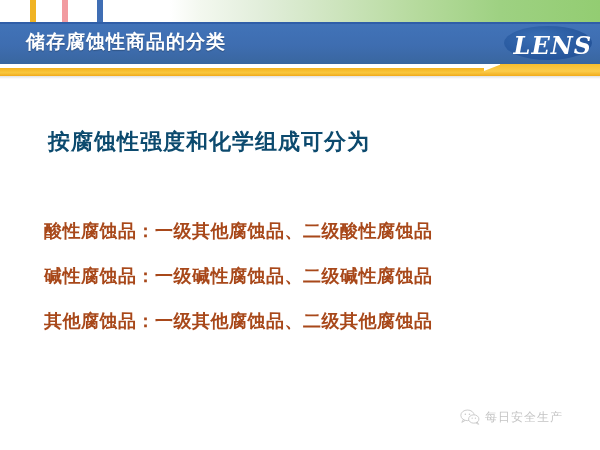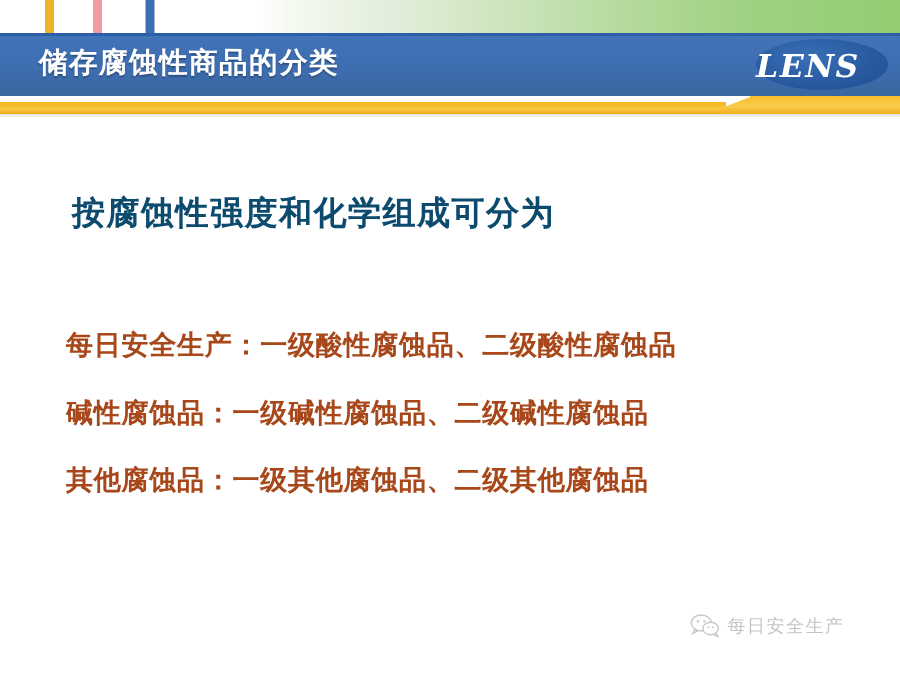--- a/index.html
+++ b/index.html
@@ -95,25 +95,25 @@
     width: 88px;
     height: 34px;
     border-radius: 50%;
     background: radial-gradient(ellipse at 40% 35%, #3a6fb5 0%, #25559b 70%, #1d4a8c 100%);
   }
   .logo-text {
     position: absolute;
     left: 504px;
     top: 31px;
     width: 88px;
-    text-align: left;
+    text-align: right;
     font-family: "DejaVu Serif", "Liberation Serif", serif;
     font-style: italic;
     font-weight: bold;
-    font-size: 21px;
+    font-size: 24px;
     color: #ffffff;
     letter-spacing: 1px;
   }
 
   
   .orange-band {
     position: absolute;
     left: 0;
     top: 64px;
     width: 600px;
@@ -231,21 +231,21 @@
     <div class="orange-low"></div>
     <div class="orange-diag"></div>
     <div class="orange-high"></div>
   </div>
   <div class="band-shadow"></div>
 
   <div class="content">
     <div class="heading">按腐蚀性强度和化学组成可分为</div>
 
     <div class="bullet-list">
-      <div class="bullet">每日安全生产：一级酸性腐蚀品、二级酸性腐蚀品</div>
+      <div class="bullet">酸性腐蚀品：一级其他腐蚀品、二级酸性腐蚀品</div>
       <div class="bullet">碱性腐蚀品：一级碱性腐蚀品、二级碱性腐蚀品</div>
       <div class="bullet">其他腐蚀品：一级其他腐蚀品、二级其他腐蚀品</div>
     </div>
   </div>
 
   <div class="watermark">
     <svg class="wm-icon" viewBox="0 0 24 20">
       <ellipse cx="9" cy="8" rx="8" ry="6.4" fill="none" stroke="#7d7d7d" stroke-width="1.1"></ellipse>
       <path d="M4 13 L2.2 16.4 L5.6 14.6 Z" fill="none" stroke="#7d7d7d" stroke-width="1.1"></path>
       <circle cx="6.4" cy="6.6" r="0.95" fill="#7d7d7d"></circle>

